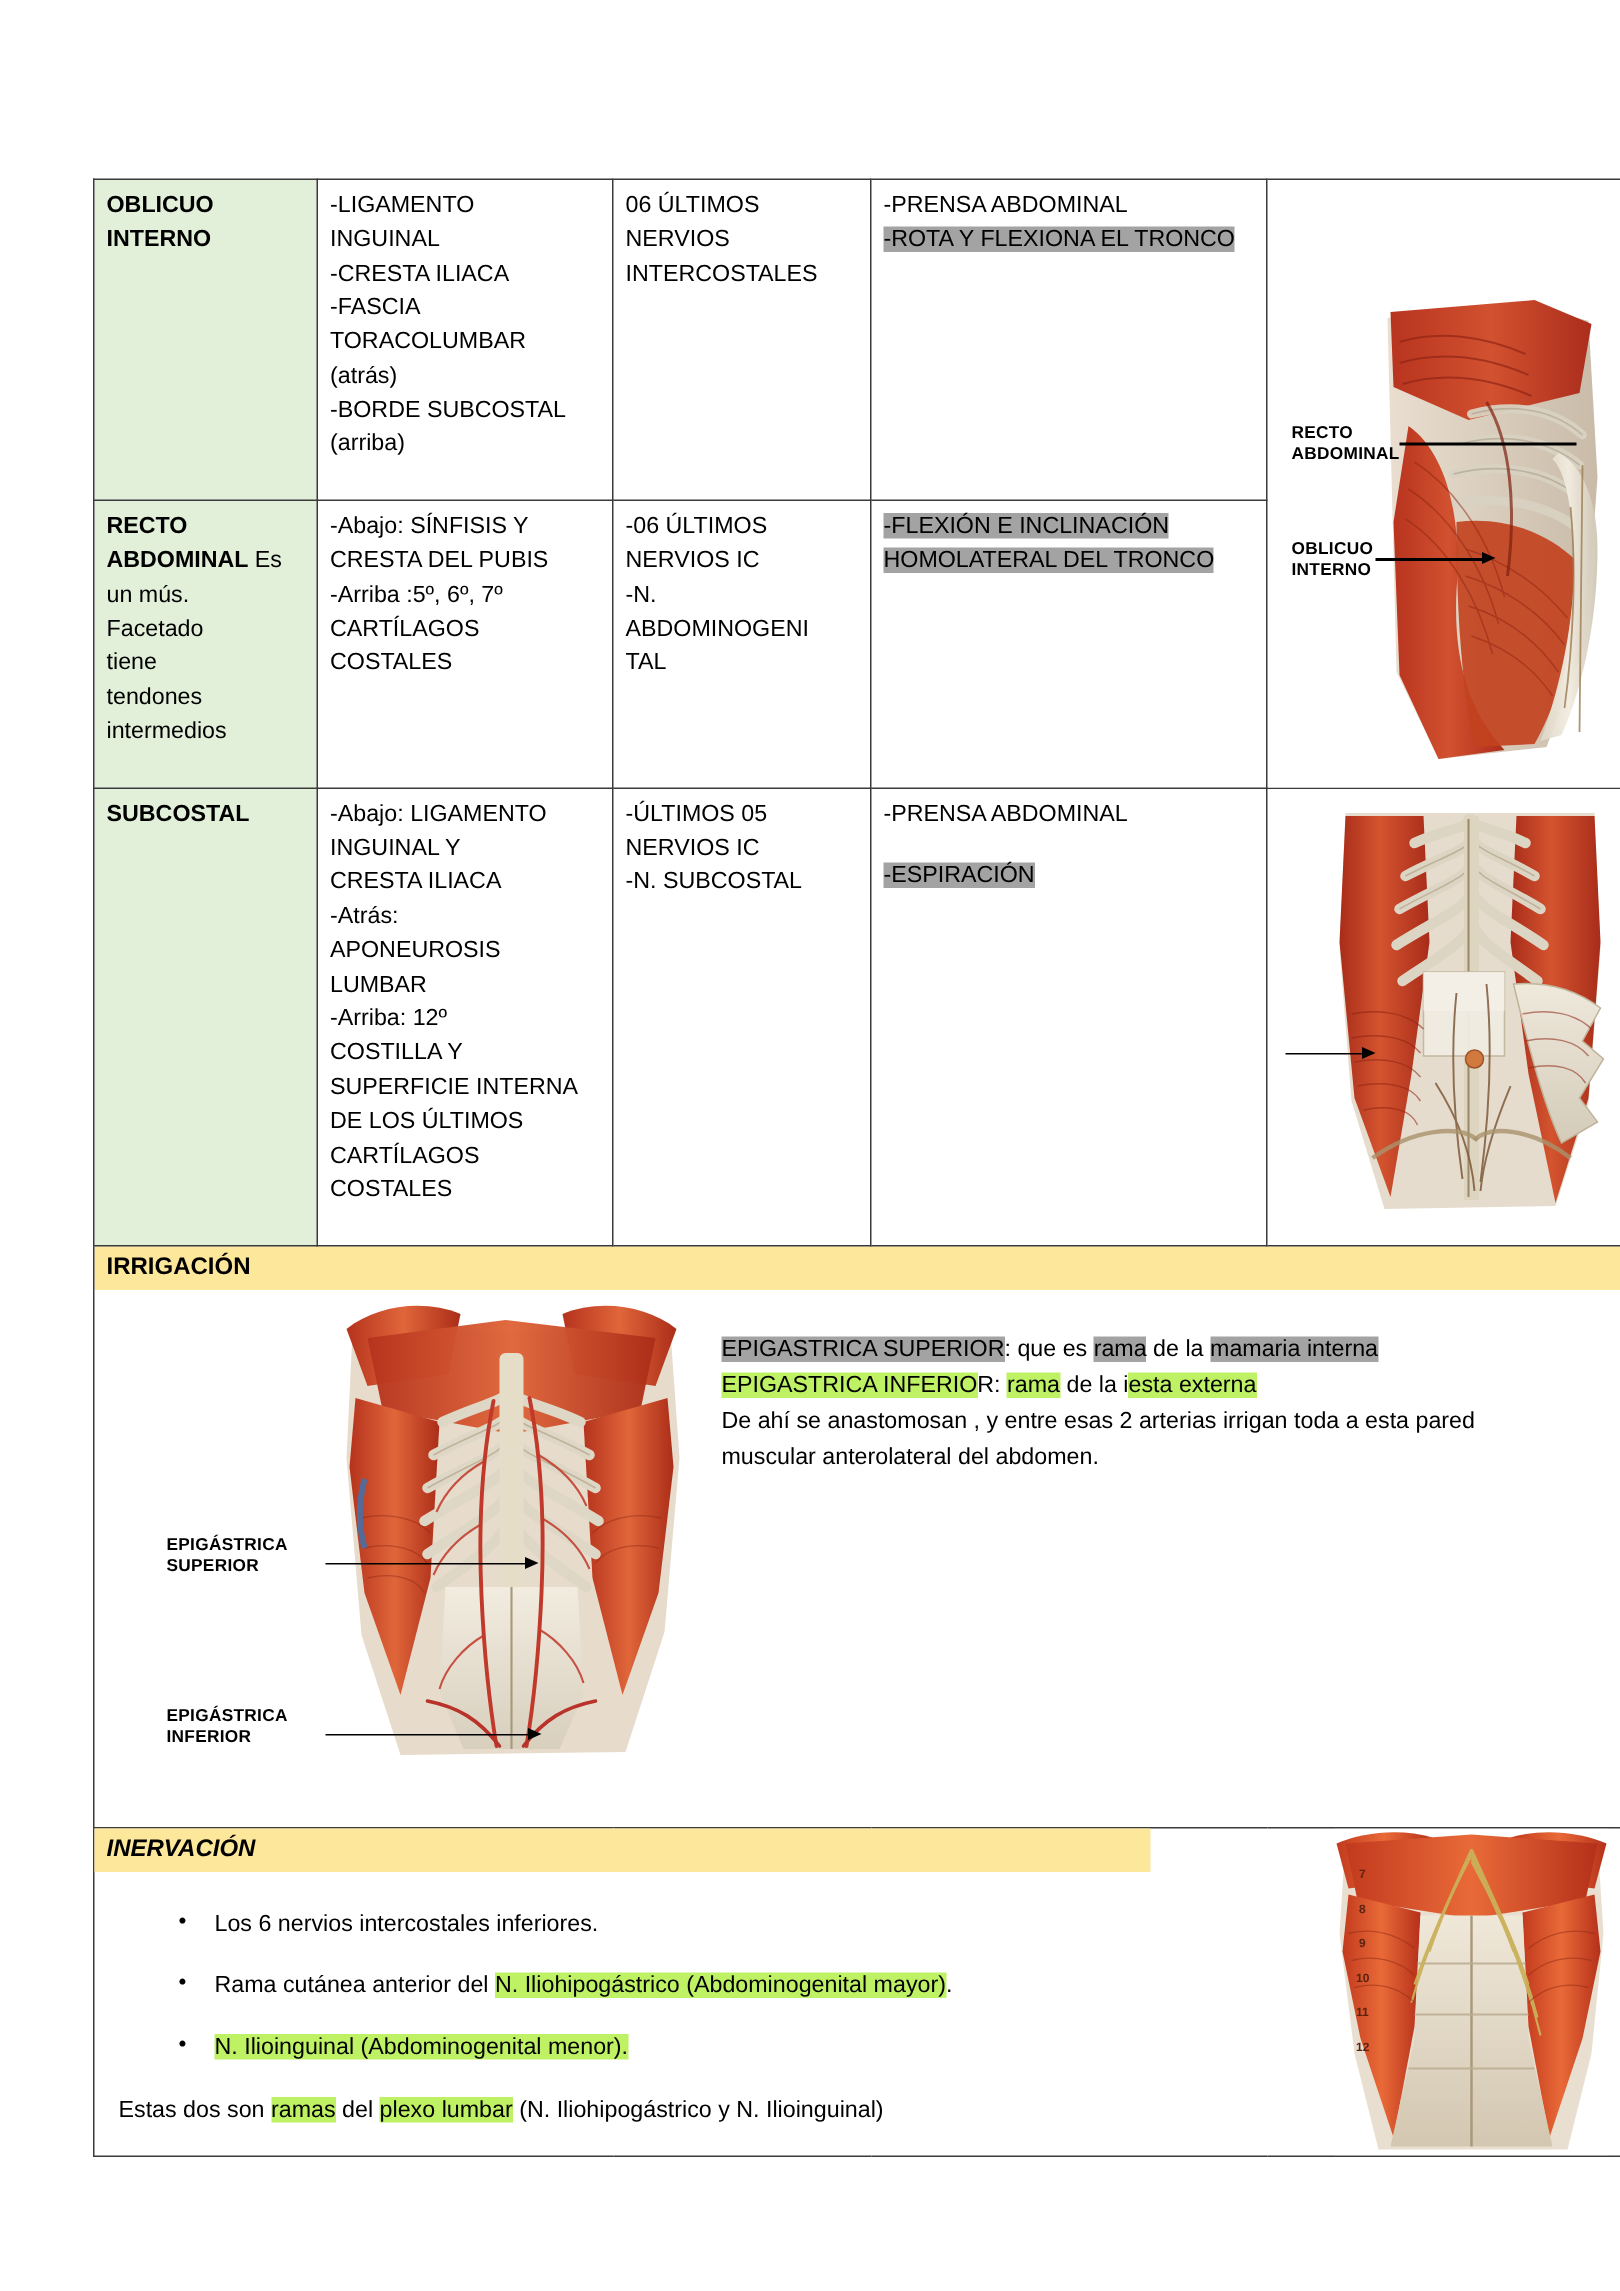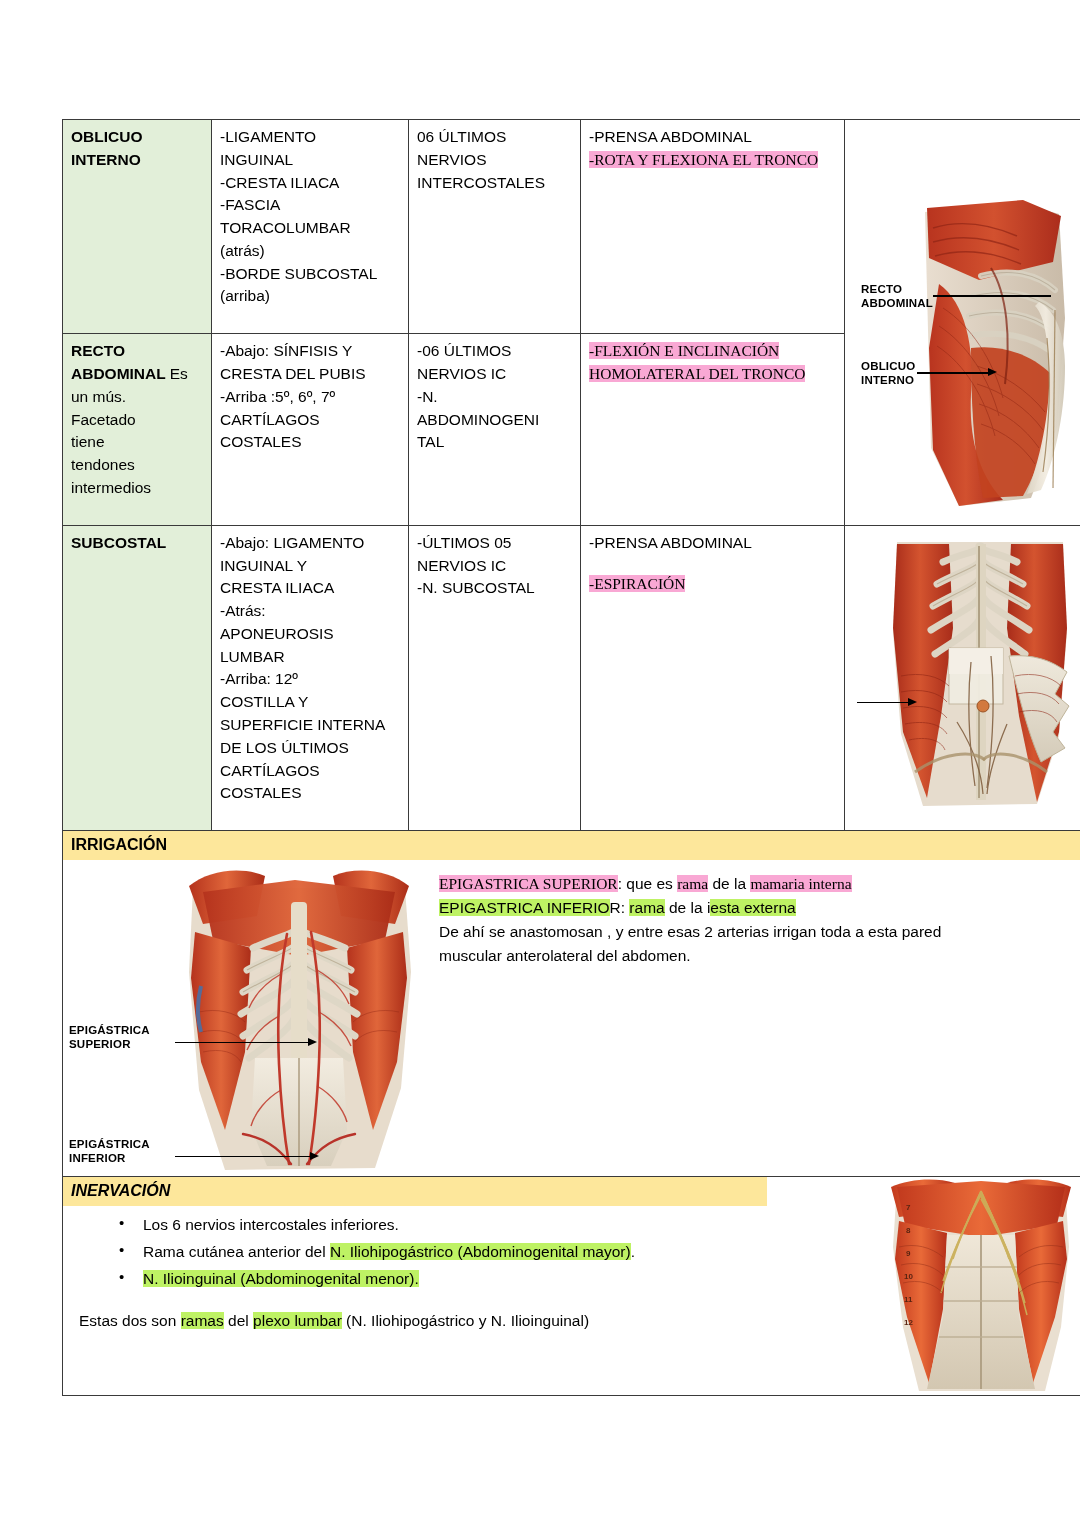--- a/index.html
+++ b/index.html
@@ -29,48 +29,48 @@
   }
   .c-name{width:132px;background:#E2EFD9;font-weight:bold;}
   .c-ins{width:180px;}
   .c-nrv{width:155px;}
   .c-act{width:247px;}
   .c-img{width:226px;padding:0;position:relative;background:#fff;}
 
   .c-name .sub{font-weight:normal;}
 
   
-  .hl-y{background:#f9a8d4;font-family:Liberation Serif, serif;}
+  .hl-y{background:#a3a3a3;}
   .hl-p{background:#bef264;}
 
   
   .band{
     background:#FDE79B;
     font-weight:bold;
     font-size:16px;
     padding:4px 6px 4px 8px;
     line-height:1.3;
   }
   .band.ital{font-style:italic;}
 
   .sec-cell{padding:0 !important;}
   .sec-body{position:relative;}
 
   
   .irr-wrap{display:flex;align-items:flex-start;min-height:316px;}
-  .irr-figure{position:relative;width:372px;height:316px;flex:0 0 372px;}
-  .irr-text{padding:12px 14px 0 4px;font-size:15.5px;line-height:1.55;}
+  .irr-figure{position:relative;width:372px;height:358px;flex:0 0 372px;margin-left:42px;}
+  .irr-text{padding:12px 14px 0 4px;font-size:15.5px;line-height:1.55;margin-top:16px;}
   .irr-text p{margin:0 0 0 0;}
 
   
   .inn-wrap{position:relative;min-height:218px;}
   .inn-band{width:690px;}
   .inn-text{font-size:15.5px;line-height:1.62;padding:6px 0 0 8px;width:700px;}
   .inn-list{margin:0;padding:0;list-style:none;}
-  .inn-list li{position:relative;padding-left:72px;margin:0 0 2px 0;}
+  .inn-list li{position:relative;padding-left:72px;margin:16px 0 2px 0;}
   .inn-list li:before{
     content:"\2022";position:absolute;left:48px;top:-1px;font-size:15px;
   }
   .inn-tail{padding-left:8px;margin-top:17px;}
   .inn-figure{position:absolute;right:14px;top:0;width:184px;height:218px;}
 
   
   .fig{position:absolute;overflow:hidden;}
   .fig svg{display:block;}
 

